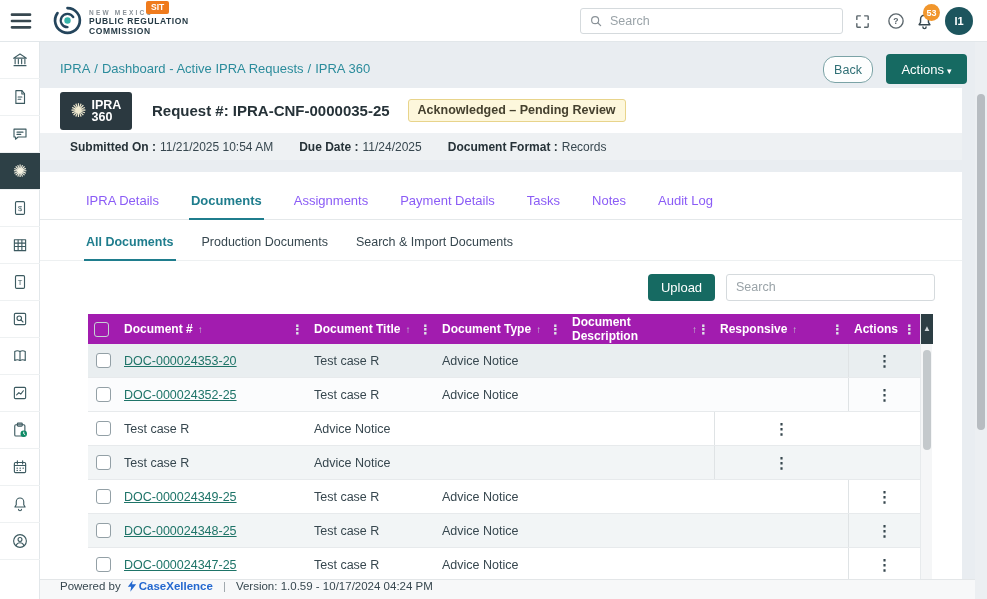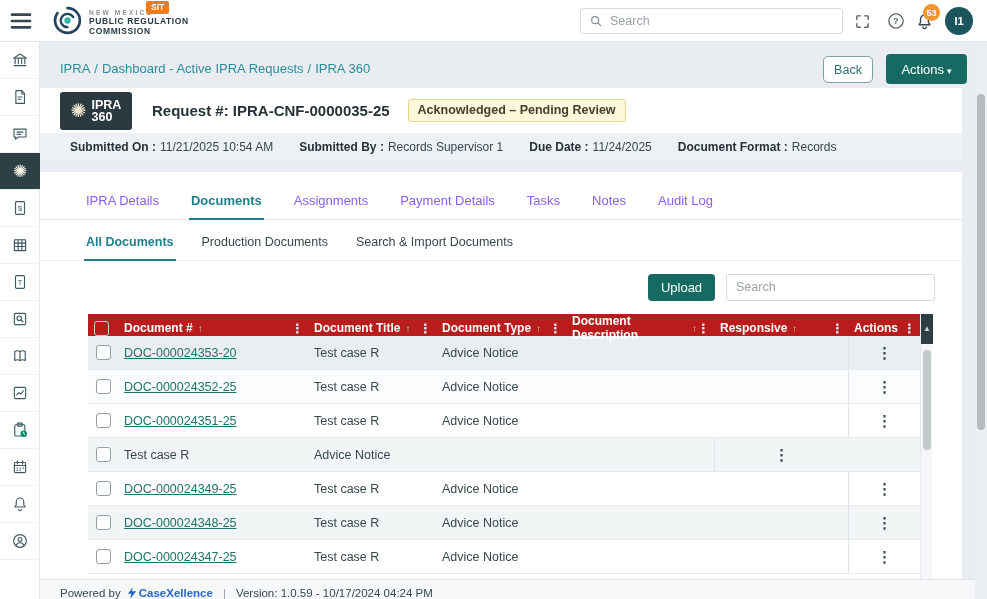--- a/index.html
+++ b/index.html
@@ -28,21 +28,21 @@
   .sb-item.active { background:#2d4046; }
   .sb-item.active .starburst { color:#f5f2e2; font-size:17px; line-height:1; }
 
   
   .main { position:absolute; left:40px; top:42px; right:0; bottom:20px; background:#e9edf1; }
 
   .crumb-row { position:absolute; left:0; top:8px; width:935px; height:38px; }
   .breadcrumb { position:absolute; left:20px; top:11px; font-size:13px; color:#2b8c9c; }
   .breadcrumb a { color:#2b8c9c; text-decoration:none; cursor:pointer; }
   .crumb-sep { color:#2b8c9c; padding:0 4px; }
-  .back-btn { position:absolute; left:783px; top:6px; width:50px; height:27px; background:#fdfefe; border:1px solid #7ba3a6; border-radius:5px; color:#2f6f75; font-size:12.5px; font-family:inherit; cursor:pointer; }
+  .back-btn { position:absolute; left:783px; top:6px; width:50px; height:27px; background:#fdfefe; border:1px solid #7ba3a6; border-radius:12px; color:#2f6f75; font-size:12.5px; font-family:inherit; cursor:pointer; }
   .actions-btn { position:absolute; left:846px; top:4px; width:81px; height:30px; background:#166a62; border:none; border-radius:4px; color:#fff; font-size:13px; font-family:inherit; cursor:pointer; }
   .actions-btn .caret { font-size:9px; margin-left:3px; }
 
   .request-band { position:absolute; left:0; top:46px; width:922px; height:45px; background:#fff; display:flex; align-items:center; }
   .ipra-badge { margin-left:20px; width:72px; height:38px; background:#2b3940; border-radius:3px; display:flex; align-items:center; justify-content:center; gap:5px; }
   .ipra-badge .starburst { color:#f0ead0; font-size:19px; line-height:1; }
   .ipra-badge-text { color:#fff; font-weight:bold; font-size:12.5px; line-height:12px; }
   .req-title { margin-left:20px; font-size:15px; font-weight:bold; color:#263238; }
   .status-chip { margin-left:18px; background:#fdf7dc; border:1px solid #e8d48b; border-radius:3px; padding:3px 9px 4px; font-size:12.5px; font-weight:bold; color:#45412f; }
 
@@ -64,42 +64,42 @@
   .subtab.active::after { content:""; position:absolute; left:0; right:0; bottom:-1px; height:2px; background:#1f7d8d; }
 
   .doc-toolbar { margin-top:12px; display:flex; justify-content:flex-end; align-items:center; gap:11px; padding-right:27px; height:28px; }
   .upload-btn { width:67px; height:27px; background:#166a62; color:#fff; border:none; border-radius:4px; font-size:13px; font-family:inherit; cursor:pointer; }
   .tbl-search { width:209px; height:27px; border:1px solid #d5dadd; border-radius:3px; padding:0 9px; font-size:12.5px; font-family:inherit; color:#37474f; outline:none; }
   .tbl-search::placeholder { color:#9aa3a8; }
 
   
   .tbl-wrap { position:relative; margin:13px 0 0 48px; width:844px; }
   .tgrid { display:grid; grid-template-columns:30px 190px 128px 130px 148px 134px 72px; }
-  .thead { background:#b91c1c; color:#fff; height:22px; }
+  .thead { background:#a21caf; color:#fff; height:30px; }
   .th { display:flex; align-items:center; font-size:12px; font-weight:bold; padding:0 4px 0 6px; position:relative; }
   .th .sort { font-size:10px; color:#c3ced2; margin-left:5px; cursor:pointer; }
   .th .dots { margin-left:auto; color:#dde4e6; font-size:13px; cursor:pointer; letter-spacing:0; }
   .trow { height:34px; border-bottom:1px solid #e7eaec; background:#fff; }
   .trow:nth-of-type(2) { background:#e9eef0; }
   .trow:nth-of-type(3) { background:#fbfcfd; }
   .trow:nth-of-type(5),.trow:nth-of-type(7) { background:#f2f5f6; }
   .td { display:flex; align-items:center; font-size:12.5px; color:#37474f; padding-left:6px; overflow:hidden; white-space:nowrap; }
   .td.cb-cell,.th.cb-cell { justify-content:center; padding-left:0; }
   .doc-link { color:#1e7468; text-decoration:underline; cursor:pointer; }
   .actions-cell { border-left:1px solid #dfe3e5; justify-content:center; padding-left:0; }
   .row-dots { background:none; border:none; color:#37474f; font-size:15px; font-weight:bold; cursor:pointer; line-height:1; padding:2px 6px; }
   .checkbox { width:15px; height:15px; border:1.5px solid #93a0a6; border-radius:3px; background:#fff; cursor:pointer; }
   .checkbox.hdr { border-color:#c7d0d4; background:transparent; }
 
   .tbl-scroll { position:absolute; right:0; top:0; width:12px; height:268px; background:#f5f6f7; border-left:1px solid #e7eaec; }
   .tbl-scroll .arrow { display:block; width:12px; height:30px; background:#2c3e44; color:#cfd6d9; font-size:8px; text-align:center; line-height:30px; cursor:pointer; }
   .tbl-scroll .thumb { position:absolute; left:2px; top:36px; width:8px; height:100px; background:#c4c9cc; border-radius:4px; cursor:pointer; }
 
   
-  .footer { position:absolute; left:40px; right:0; bottom:0; height:20px; background:#f7f8f9; border-top:1px solid #e3e6e8; display:flex; align-items:flex-end; padding-left:20px; font-size:11.5px; color:#37474f; gap:6px; z-index:10; }
+  .footer { position:absolute; left:40px; right:0; bottom:0; height:20px; background:#f7f8f9; border-top:1px solid #e3e6e8; display:flex; align-items:flex-start; padding-left:20px; font-size:11.5px; color:#37474f; gap:6px; z-index:10; }
   .brand { color:#2468cf; font-weight:bold; display:flex; align-items:center; gap:2px; }
   .foot-sep { color:#9aa3a8; padding:0 4px; }
 
   
   .page-scroll { position:absolute; right:0; top:42px; width:12px; bottom:0; background:#eceff2; z-index:40; }
   .page-scroll .thumb { position:absolute; left:2px; top:52px; width:8px; height:336px; background:#b7bcc1; border-radius:4px; cursor:pointer; }
 
   svg { display:block; }
 </style>
 </head>
@@ -261,21 +261,20 @@
           <div>IPRA</div>
           <div>360</div>
         </div>
       </div>
       <div class="req-title">Request #: IPRA-CNF-0000035-25</div>
       <div class="status-chip">Acknowledged – Pending Review</div>
     </div>
 
     <div class="meta-strip">
       <div class="meta-item"><span class="mlabel">Submitted On :</span><span class="mvalue">11/21/2025 10:54 AM</span></div>
-      <div class="meta-item"><span class="mlabel">Submitted By :</span><span class="mvalue">Records Supervisor 1</span></div>
       <div class="meta-item"><span class="mlabel">Due Date :</span><span class="mvalue">11/24/2025</span></div>
       <div class="meta-item"><span class="mlabel">Document Format :</span><span class="mvalue">Records</span></div>
     </div>
 
     <div class="card">
 
       <div class="tabs-row">
         <div class="tabs">
           <button class="tab">IPRA Details</button>
           <button class="tab active">Documents</button>
@@ -365,23 +364,20 @@
           <div class="td"></div>
           <div class="td actions-cell">
               <button class="row-dots">⋮</button>
             </div>
         </div>
 
         <div class="tgrid trow">
           <div class="td cb-cell">
               <span class="checkbox"></span>
             </div>
-          <div class="td">
-              <a class="doc-link">DOC-000024351-25</a>
-            </div>
           <div class="td">Test case R</div>
           <div class="td">Advice Notice</div>
           <div class="td"></div>
           <div class="td"></div>
           <div class="td actions-cell">
               <button class="row-dots">⋮</button>
             </div>
         </div>
 
         <div class="tgrid trow">

